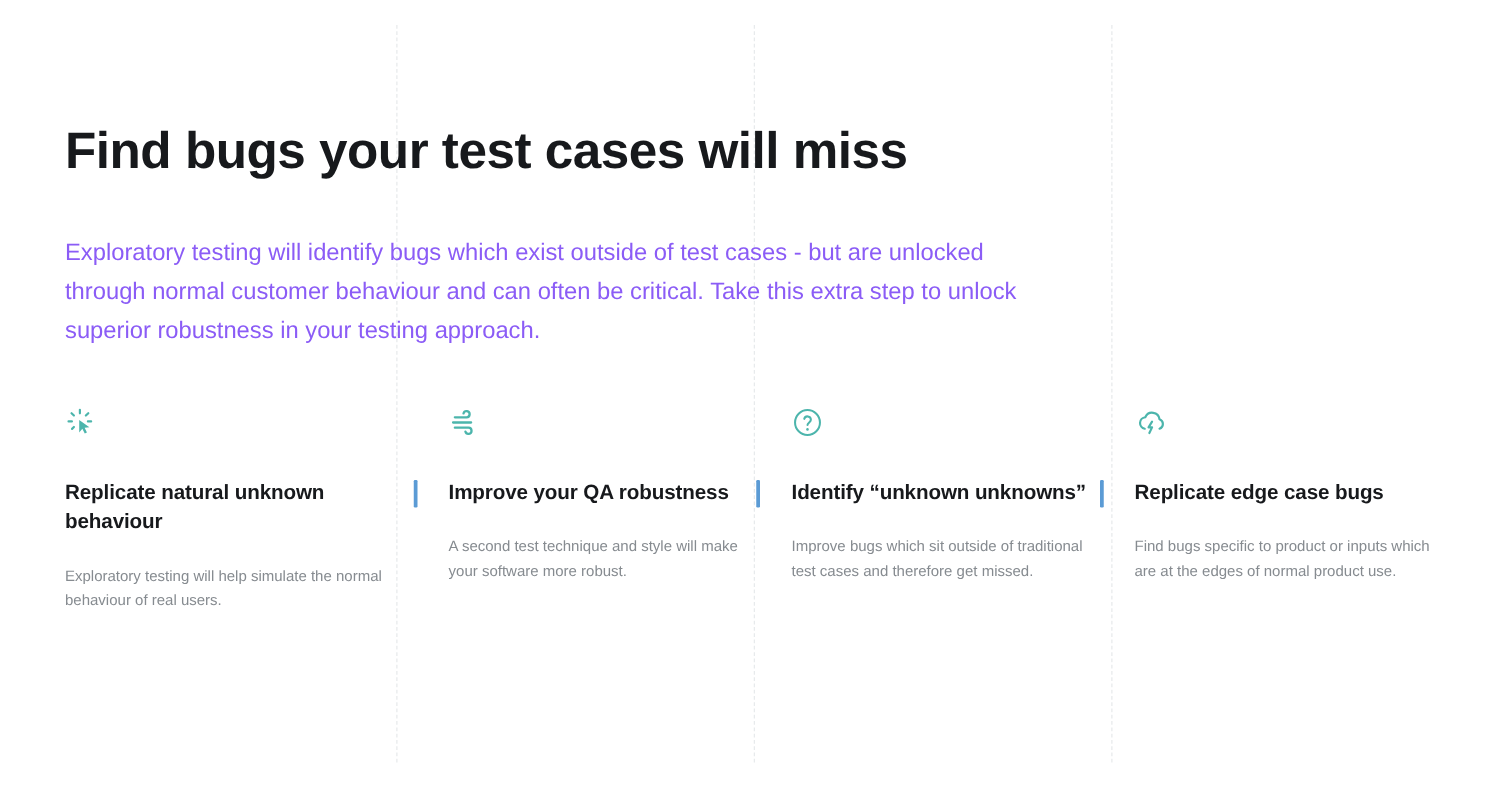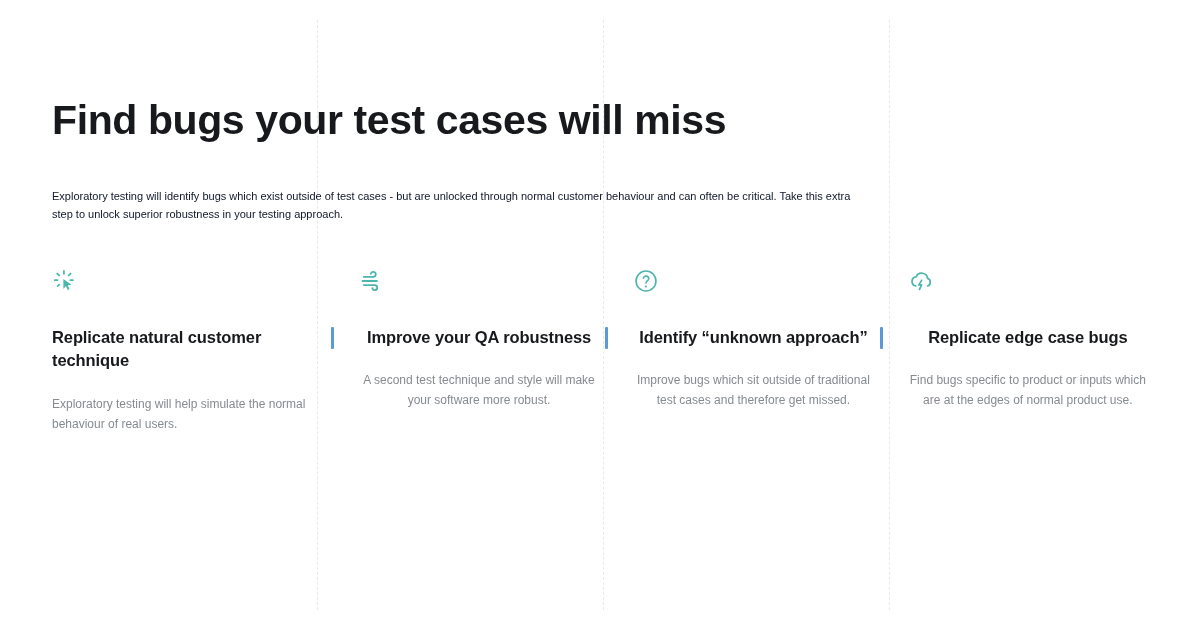--- a/index.html
+++ b/index.html
@@ -54,40 +54,39 @@
     font-weight: bold;
     letter-spacing: -0.4px;
     color: #17191c;
   }
 
   
   .intro {
     margin: 0;
     padding-top: 44px;
     max-width: 800px;
-    font-size: 11px;
+    font-size: 19px;
     line-height: 1.62;
-    color: #0f172a;
+    color: #8b5cf6;
     font-weight: normal;
   }
 
   
   .columns {
     display: flex;
     margin-top: 44px;
     width: 1096px;
   }
   .col {
     width: 286px;
     box-sizing: border-box;
     position: relative;
   }
   .col + .col {
     padding-left: 34px;
-    text-align: center;
   }
 
   
   .accent-bar {
     position: absolute;
     left: 6px;
     top: 59px;
     width: 3px;
     height: 22px;
     background: #5b9bd5;
@@ -145,21 +144,21 @@
         <svg viewBox="0 0 24 24" fill="none" stroke="currentColor" stroke-width="1.6" stroke-linecap="round" stroke-linejoin="round">
           <path d="M10.5 10.2 L10.5 19.4 L12.8 16.6 L14.6 20.2 L16.2 19.4 L14.5 15.9 L18 15.5 Z" fill="currentColor" stroke="none"></path>
           <path d="M11 5.2 L11 2.6"></path>
           <path d="M6.6 6.9 L4.8 5.1"></path>
           <path d="M15.4 6.9 L17.2 5.1"></path>
           <path d="M5.1 11.2 L2.6 11.2"></path>
           <path d="M16.9 11.2 L19.3 11.2"></path>
           <path d="M6.6 15.3 L5.2 16.7"></path>
         </svg>
       </span>
-      <h3 class="col-title">Replicate natural customer technique</h3>
+      <h3 class="col-title">Replicate natural unknown behaviour</h3>
       <p class="col-body">Exploratory testing will help simulate the normal behaviour of real users.</p>
     </div>
 
     <div class="col">
       <div class="accent-bar"></div>
       <span class="col-icon">
         <svg viewBox="0 0 24 24" fill="none" stroke="currentColor" stroke-width="1.7" stroke-linecap="round" stroke-linejoin="round">
           <path d="M4.5 8.2 H13.2 a2.3 2.3 0 1 0 -2.3 -2.9"></path>
           <path d="M3.2 12 H16.5"></path>
           <path d="M4.5 15.8 H14.6 a2.3 2.3 0 1 1 -2.3 2.9"></path>
@@ -171,21 +170,21 @@
 
     <div class="col">
       <div class="accent-bar"></div>
       <span class="col-icon">
         <svg viewBox="0 0 24 24" fill="none" stroke="currentColor" stroke-width="1.5" stroke-linecap="round" stroke-linejoin="round">
           <circle cx="12" cy="12" r="9.2"></circle>
           <path d="M9.6 9.3 a2.5 2.5 0 0 1 4.9 0.7 c0 1.7 -2.5 2.2 -2.5 3.9"></path>
           <circle cx="12" cy="17.1" r="0.95" fill="currentColor" stroke="none"></circle>
         </svg>
       </span>
-      <h3 class="col-title">Identify “unknown approach”</h3>
+      <h3 class="col-title">Identify “unknown unknowns”</h3>
       <p class="col-body">Improve bugs which sit outside of traditional test cases and therefore get missed.</p>
     </div>
 
     <div class="col">
       <div class="accent-bar"></div>
       <span class="col-icon">
         <svg viewBox="0 0 24 24" fill="none" stroke="currentColor" stroke-width="1.6" stroke-linecap="round" stroke-linejoin="round">
           <path d="M7.2 16.6 a4.3 4.3 0 0 1 0.4 -8.5 a5.5 5.5 0 0 1 10.5 1.5 a3.7 3.7 0 0 1 0 7"></path>
           <path d="M12.6 11.4 L10 15.6 H12.6 L10.6 19.8"></path>
         </svg>

